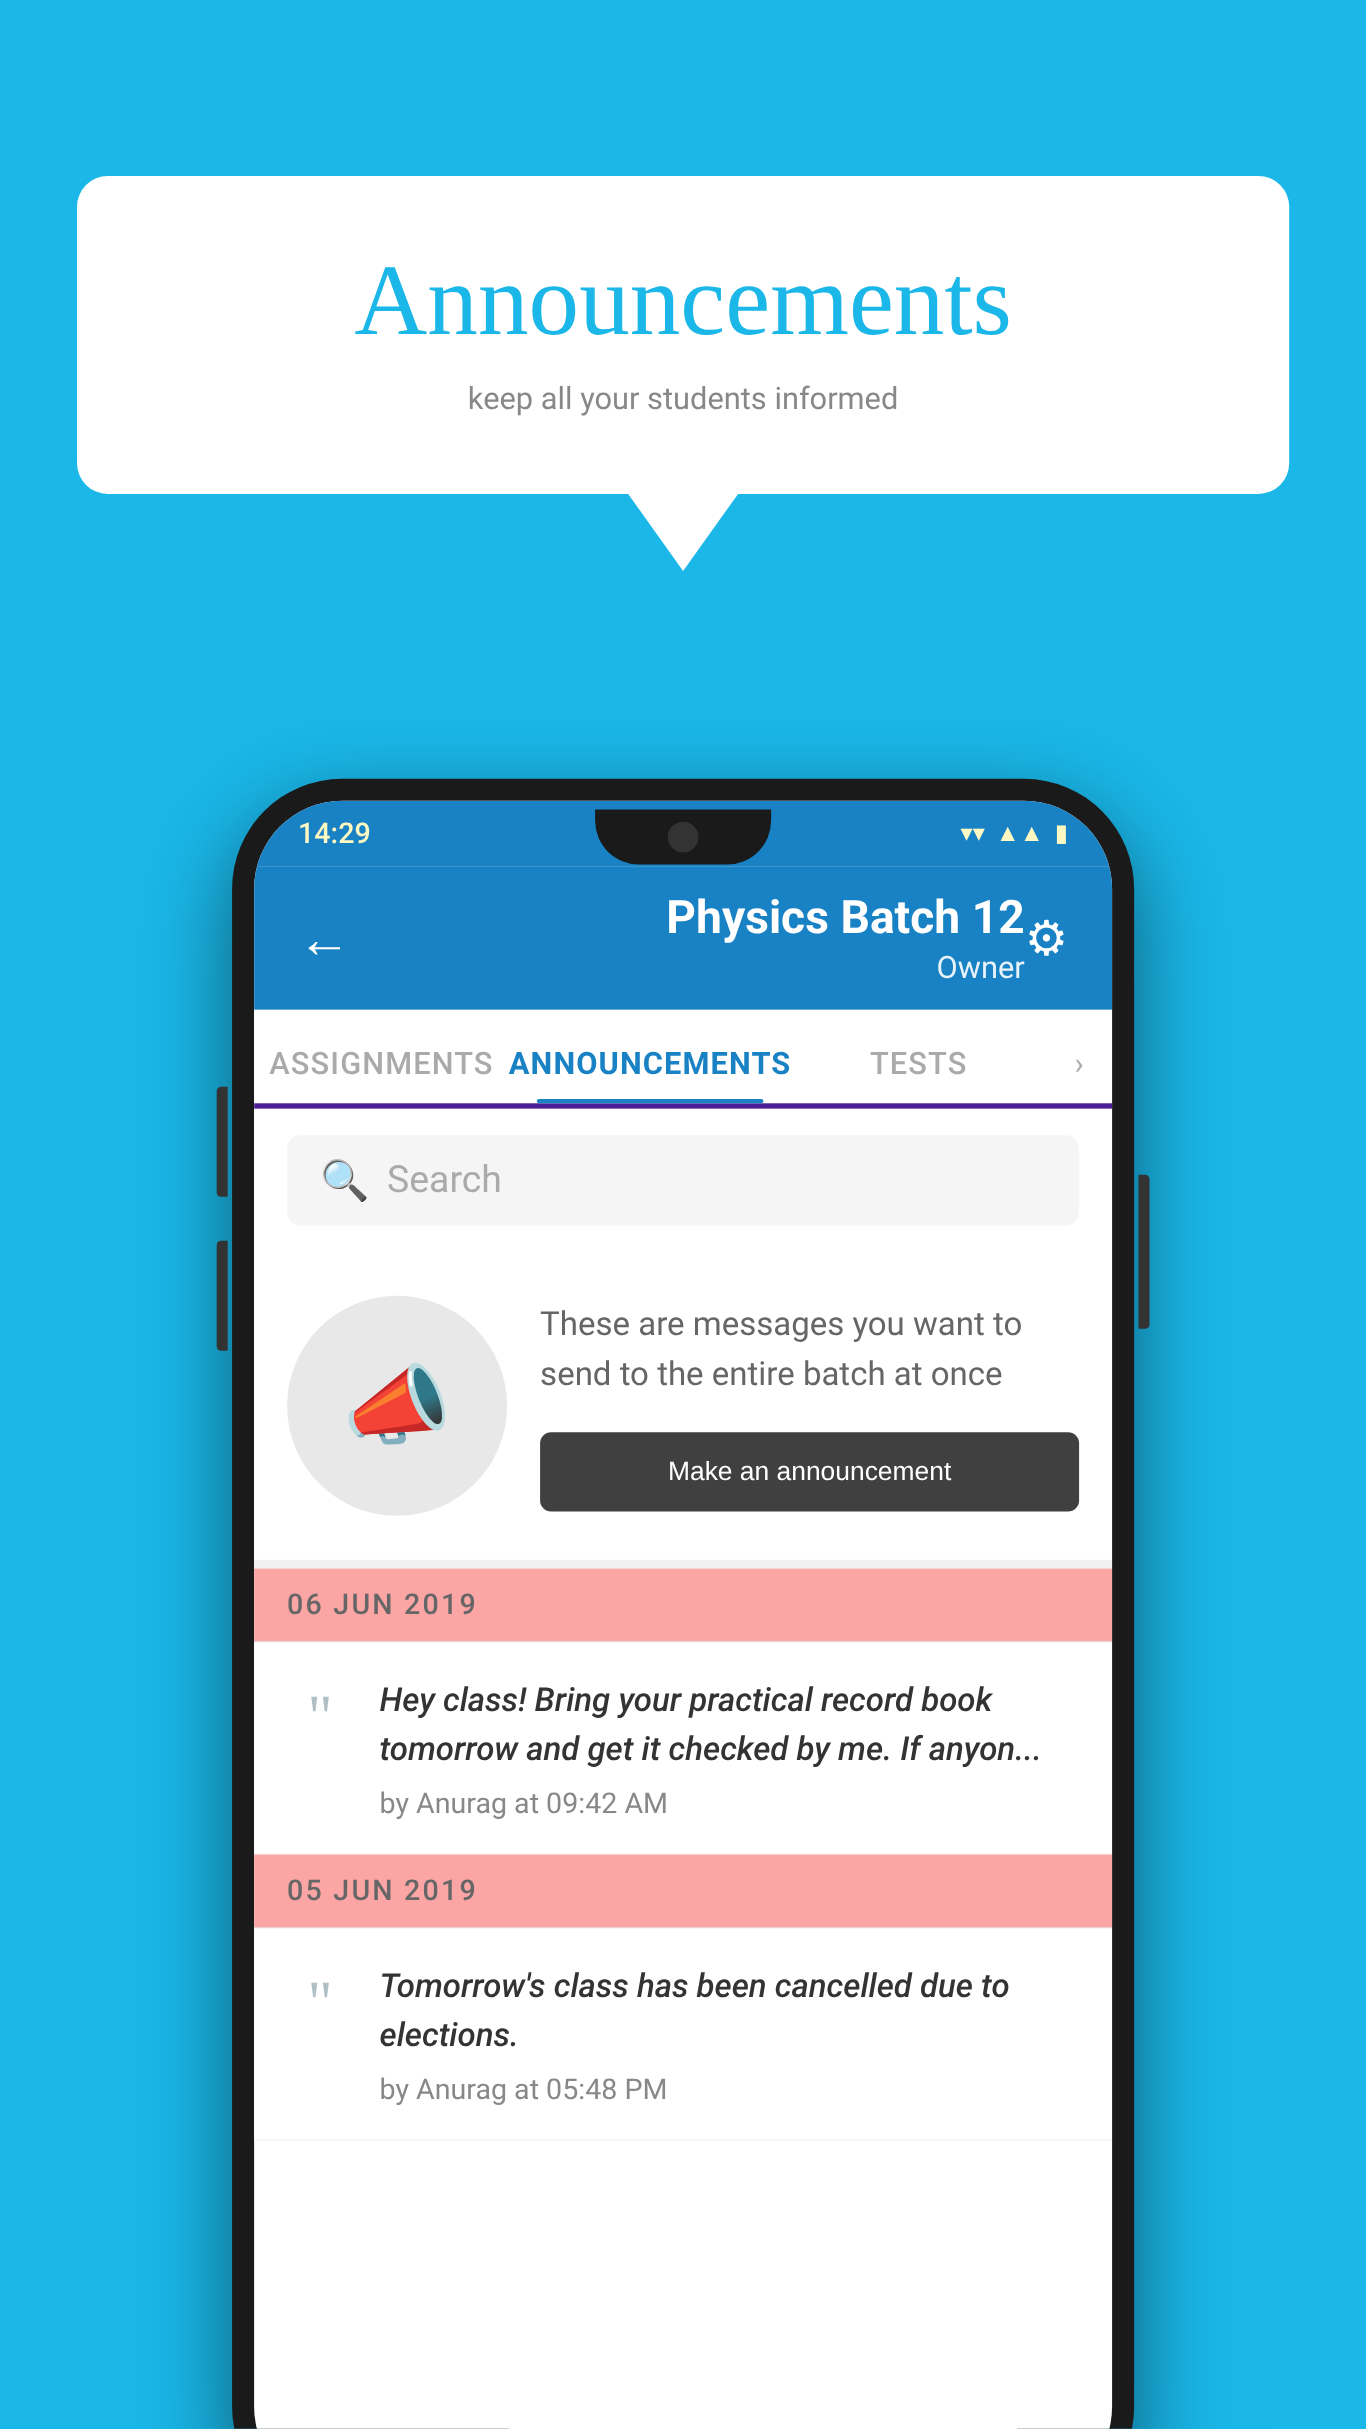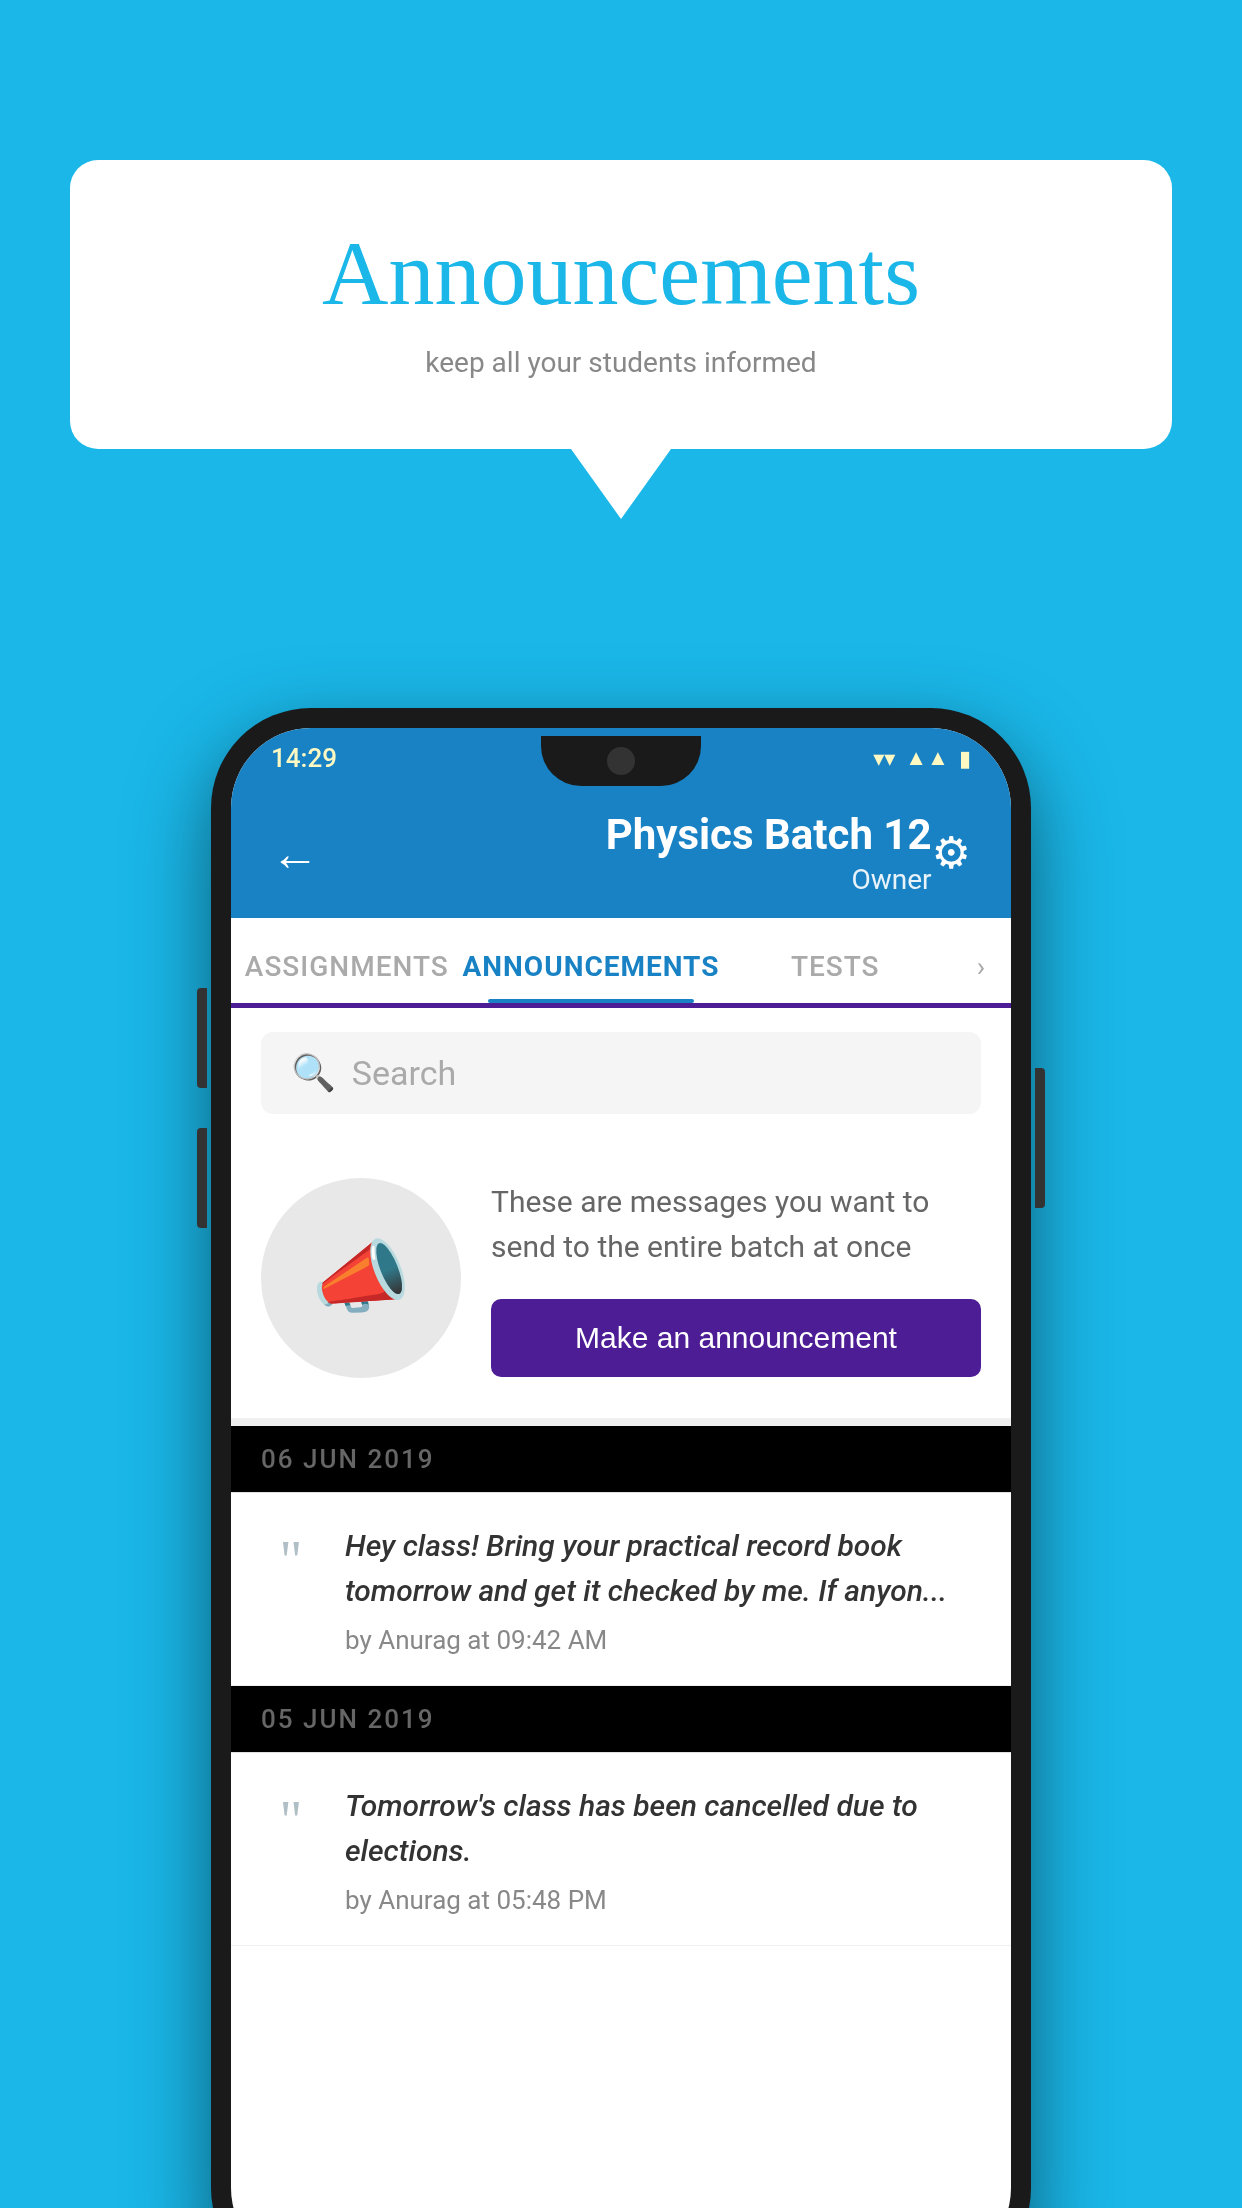--- a/index.html
+++ b/index.html
@@ -284,34 +284,34 @@
     }
 
     .promo-desc {
       color: #666;
       font-size: 30px;
       line-height: 1.5;
       margin-bottom: 30px;
     }
 
     .make-announcement-btn {
-      background: #4c1d95;
+      background: #404040;
       color: white;
       border: none;
       border-radius: 10px;
       padding: 22px 40px;
-      font-size: 30px;
+      font-size: 24px;
       font-weight: 500;
       cursor: pointer;
       width: 100%;
     }
 
     
     .date-separator {
-      background: #000000;
+      background: #fca5a5;
       padding: 18px 30px;
       color: #666;
       font-size: 26px;
       font-weight: 500;
       letter-spacing: 2px;
       border-bottom: 1px solid #e0e0e0;
     }
 
     
     .announcement-item {

